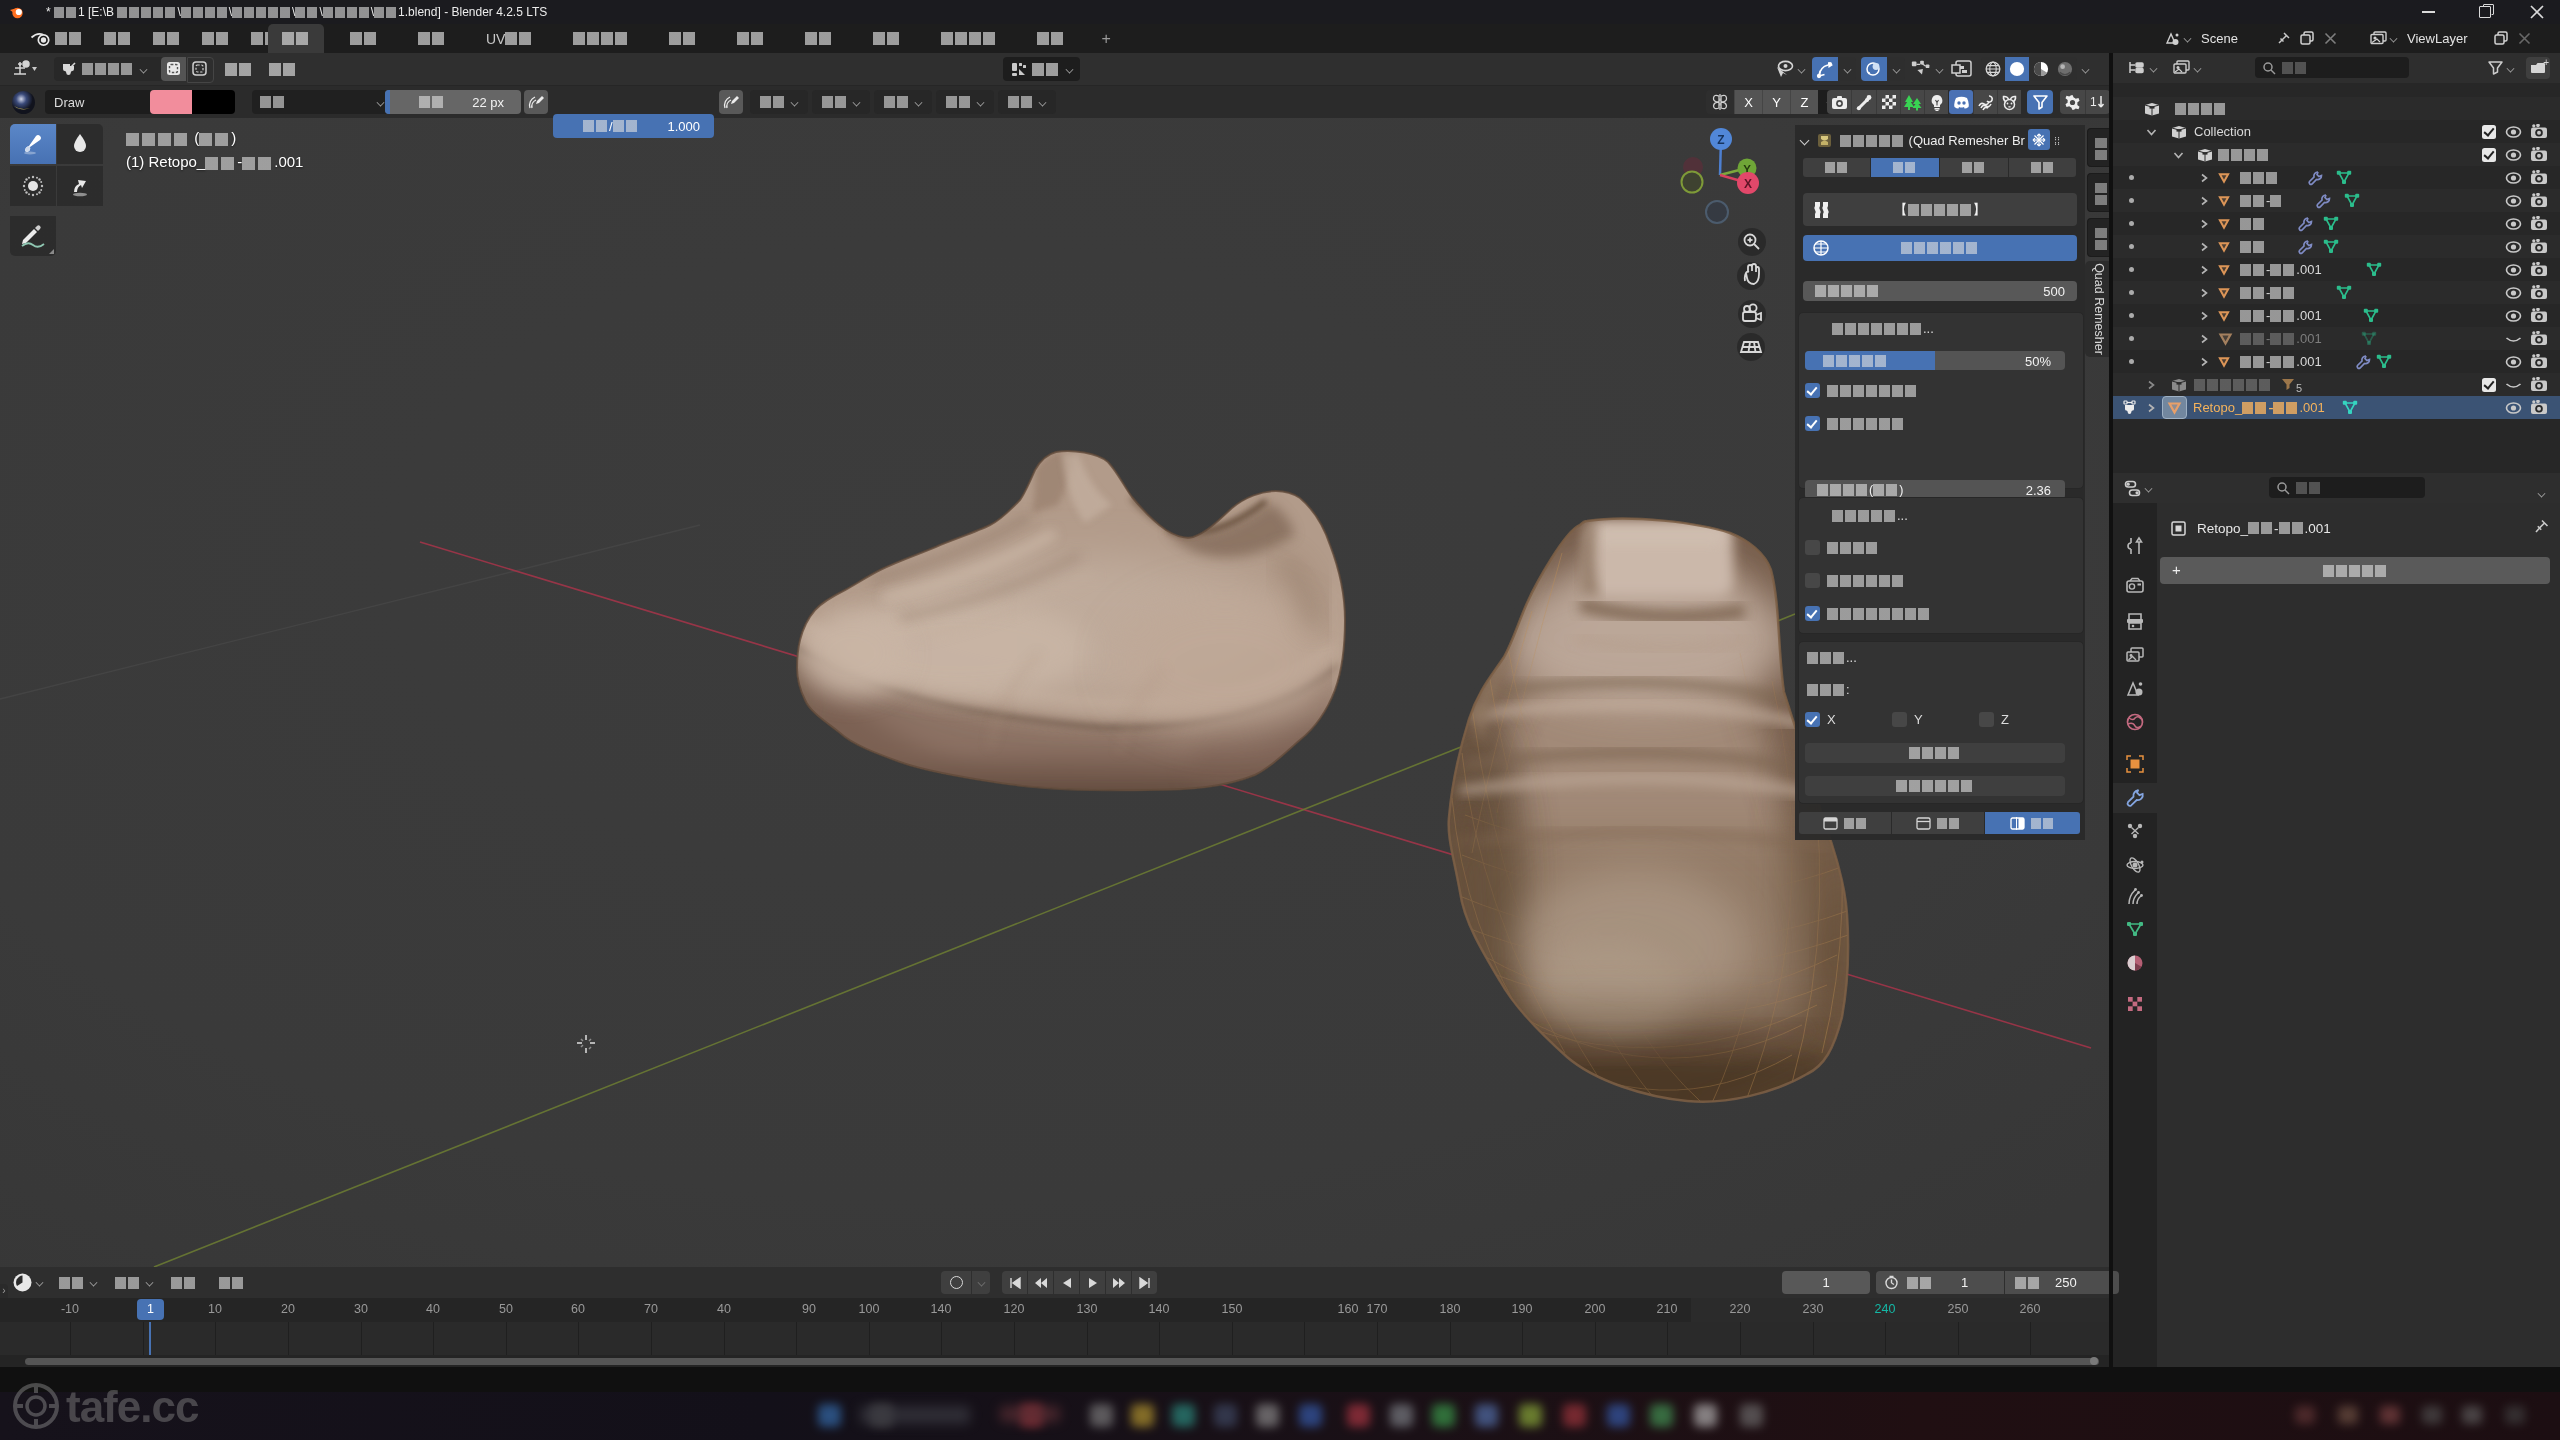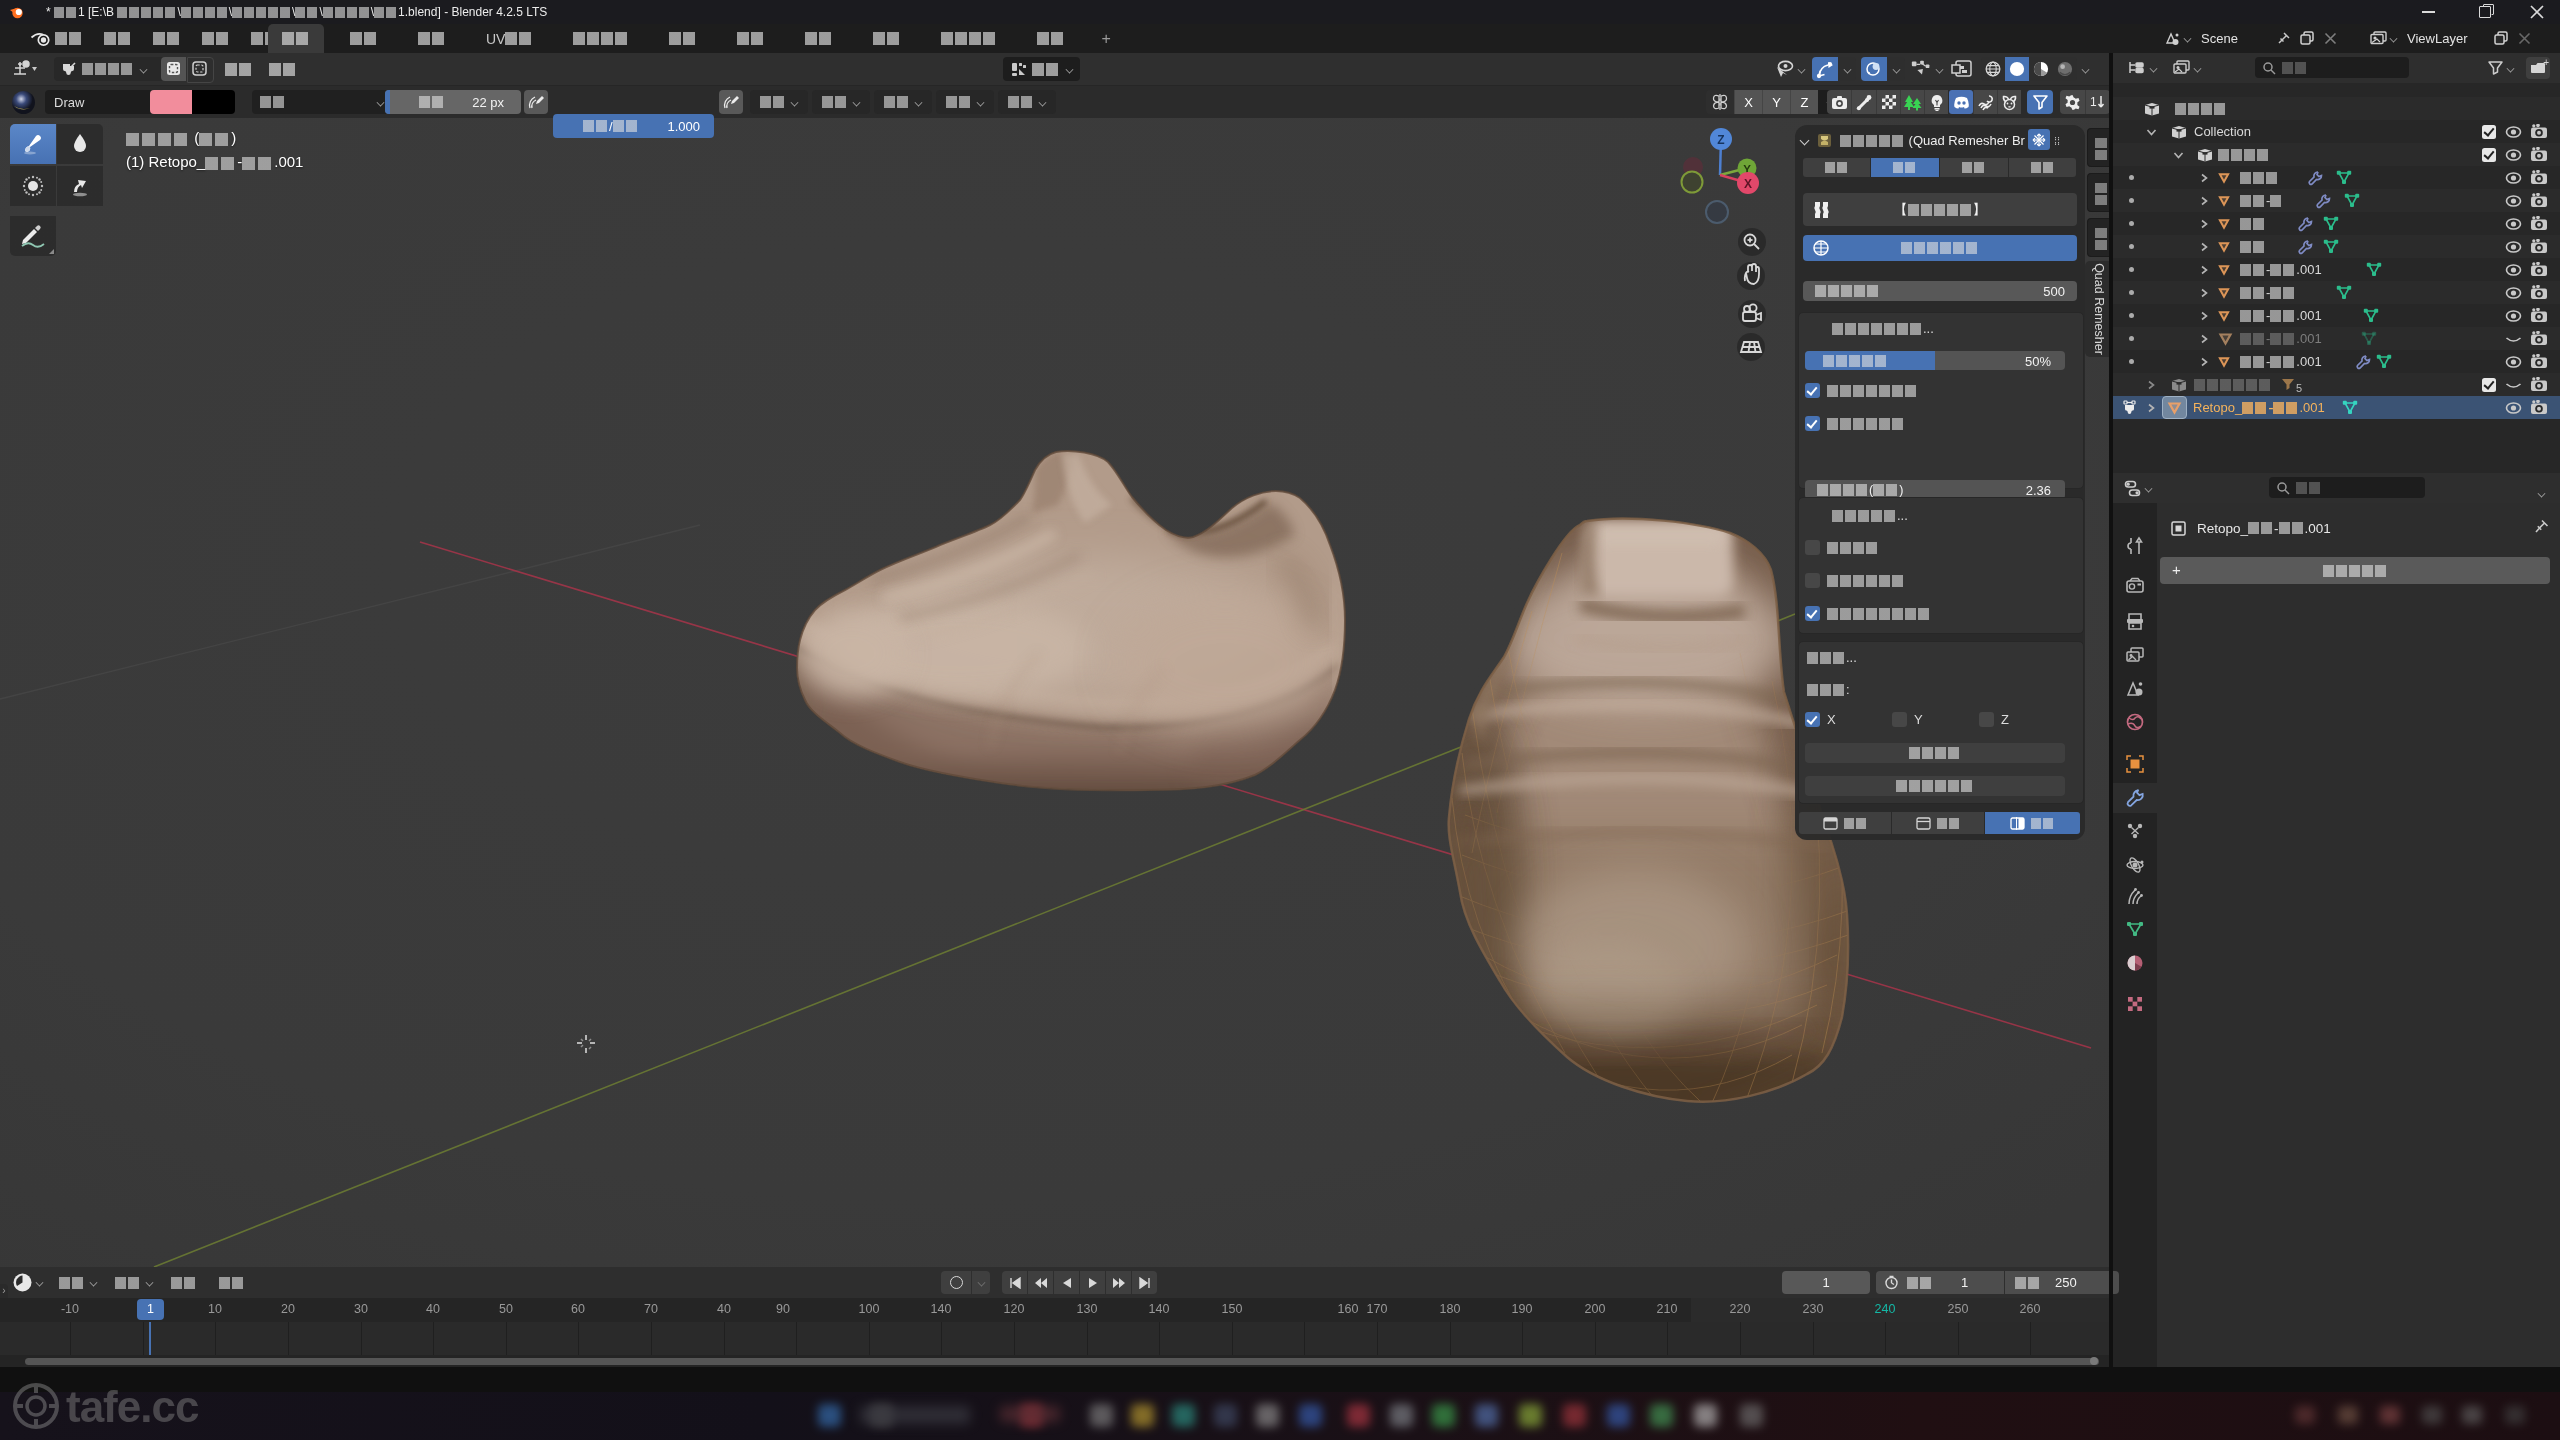--- a/index.html
+++ b/index.html
@@ -703,21 +703,21 @@
           <path d="M83 163 q-1 -6 2 -9 M86 153 v-4 q0 -2 2 -2 q2 0 2 2 v4 M90 153 v-5 q0 -2 2 -2 q2 0 2 2 v5 M94 154 v-3 q0 -2 1.5 -2 q1.5 0 1.5 2 v5 q0 8 -5 10 q-6 0 -7 -6 l-1 -5 q1 -2 3 -1"></path>
         </g>
   <rect x="81" y="194" width="13" height="9" rx="2"></rect>
         <path d="M94 197 l5 -2 v7 l-5 -2"></path>
         <circle cx="85" cy="191" r="3"></circle>
         <circle cx="91" cy="190" r="3.6"></circle>
   <path d="M82 224 h14 l3 10 h-20 z M88 224 l-1.5 10 M92 224 l1.5 10 M80.5 229 h17"></path>
  </g>
 </svg>
 
-<div class="ab" id="qpanel" style="left:1795px;top:125px;width:290px;height:715px;background:rgba(41,41,41,0.95);border-radius:12px;">
+<div class="ab" id="qpanel" style="left:1795px;top:125px;width:290px;height:715px;background:rgba(41,41,41,0.95);border-radius:0;">
  <div class="ab row" style="left:6px;top:5px;height:20px">
   <span class="chevs" style="transform:rotate(45deg);border-color:#cfcfcf"></span>
   <svg style="margin-left:8px" width="17" height="17" viewBox="0 0 17 17">
           <rect x="2" y="2" width="13" height="13" rx="2" fill="#6b5f3c"></rect>
           <path d="M5 4 h7 v3 q-2 1.5 -3.5 1.5 Q7 8.5 5 7 Z" fill="#d8c87e"></path>
           <path d="M5 13 h7 v-3 q-2 -1.5 -3.5 -1.5 Q7 8.5 5 10 Z" fill="#c4b268"></path>
         </svg>
   <span style="margin-left:7px;color:#ededed;font-size:13px"><span class="zh z13" style="width:65px"></span> (Quad Remesher Br</span>
  </div>
  <div class="ab row" style="left:233px;top:4px;width:22px;height:21px;background:#4772b3;border-radius:3px;justify-content:center">
@@ -1772,21 +1772,21 @@
  <div class="ab" style="left:0;top:31px;width:1691px;height:24px;background:#252525" id="ruler">
         <span class="ab" style="left:50px;top:4px;width:40px;text-align:center;color:#999;font-size:12.5px">-10</span>
         <span class="ab" style="left:195px;top:4px;width:40px;text-align:center;color:#999;font-size:12.5px">10</span>
         <span class="ab" style="left:268px;top:4px;width:40px;text-align:center;color:#999;font-size:12.5px">20</span>
         <span class="ab" style="left:341px;top:4px;width:40px;text-align:center;color:#999;font-size:12.5px">30</span>
         <span class="ab" style="left:413px;top:4px;width:40px;text-align:center;color:#999;font-size:12.5px">40</span>
         <span class="ab" style="left:486px;top:4px;width:40px;text-align:center;color:#999;font-size:12.5px">50</span>
         <span class="ab" style="left:558px;top:4px;width:40px;text-align:center;color:#999;font-size:12.5px">60</span>
         <span class="ab" style="left:631px;top:4px;width:40px;text-align:center;color:#999;font-size:12.5px">70</span>
         <span class="ab" style="left:704px;top:4px;width:40px;text-align:center;color:#999;font-size:12.5px">40</span>
-        <span class="ab" style="left:776px;top:4px;width:40px;text-align:left;color:#999;font-size:12.5px">90</span>
+        <span class="ab" style="left:776px;top:4px;width:40px;text-align:right;color:#999;font-size:12.5px">90</span>
         <span class="ab" style="left:849px;top:4px;width:40px;text-align:center;color:#999;font-size:12.5px">100</span>
         <span class="ab" style="left:921px;top:4px;width:40px;text-align:center;color:#999;font-size:12.5px">140</span>
         <span class="ab" style="left:994px;top:4px;width:40px;text-align:center;color:#999;font-size:12.5px">120</span>
         <span class="ab" style="left:1067px;top:4px;width:40px;text-align:center;color:#999;font-size:12.5px">130</span>
         <span class="ab" style="left:1139px;top:4px;width:40px;text-align:center;color:#999;font-size:12.5px">140</span>
         <span class="ab" style="left:1212px;top:4px;width:40px;text-align:center;color:#999;font-size:12.5px">150</span>
         <span class="ab" style="left:1328px;top:4px;width:40px;text-align:center;color:#999;font-size:12.5px">160</span>
         <span class="ab" style="left:1357px;top:4px;width:40px;text-align:center;color:#999;font-size:12.5px">170</span>
         <span class="ab" style="left:1430px;top:4px;width:40px;text-align:center;color:#999;font-size:12.5px">180</span>
         <span class="ab" style="left:1502px;top:4px;width:40px;text-align:center;color:#999;font-size:12.5px">190</span>

